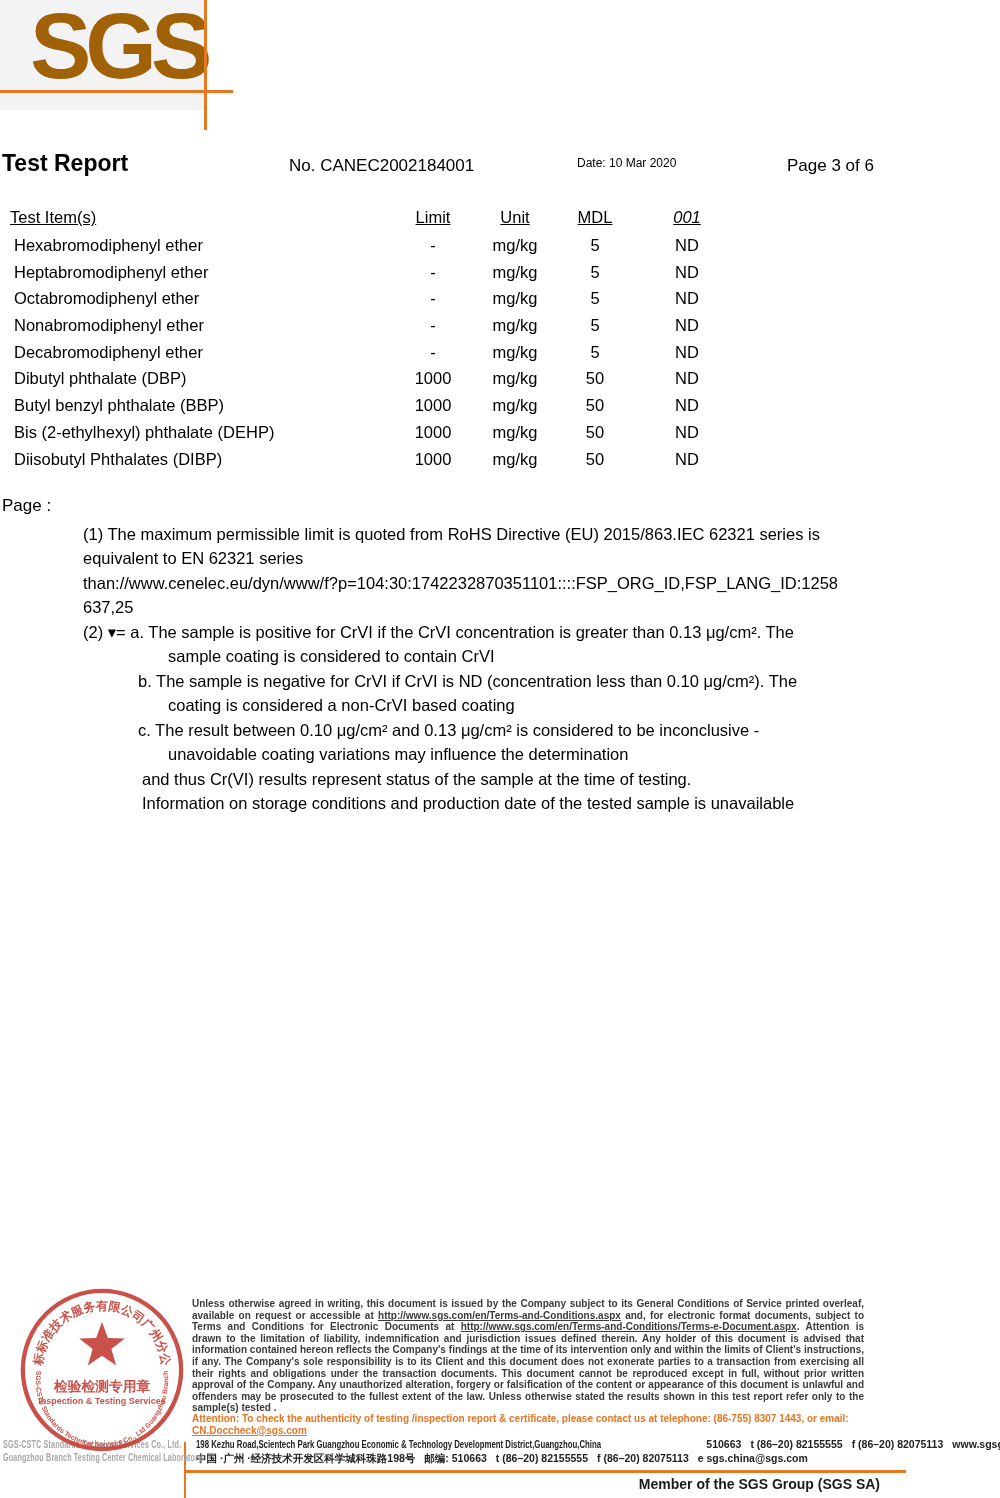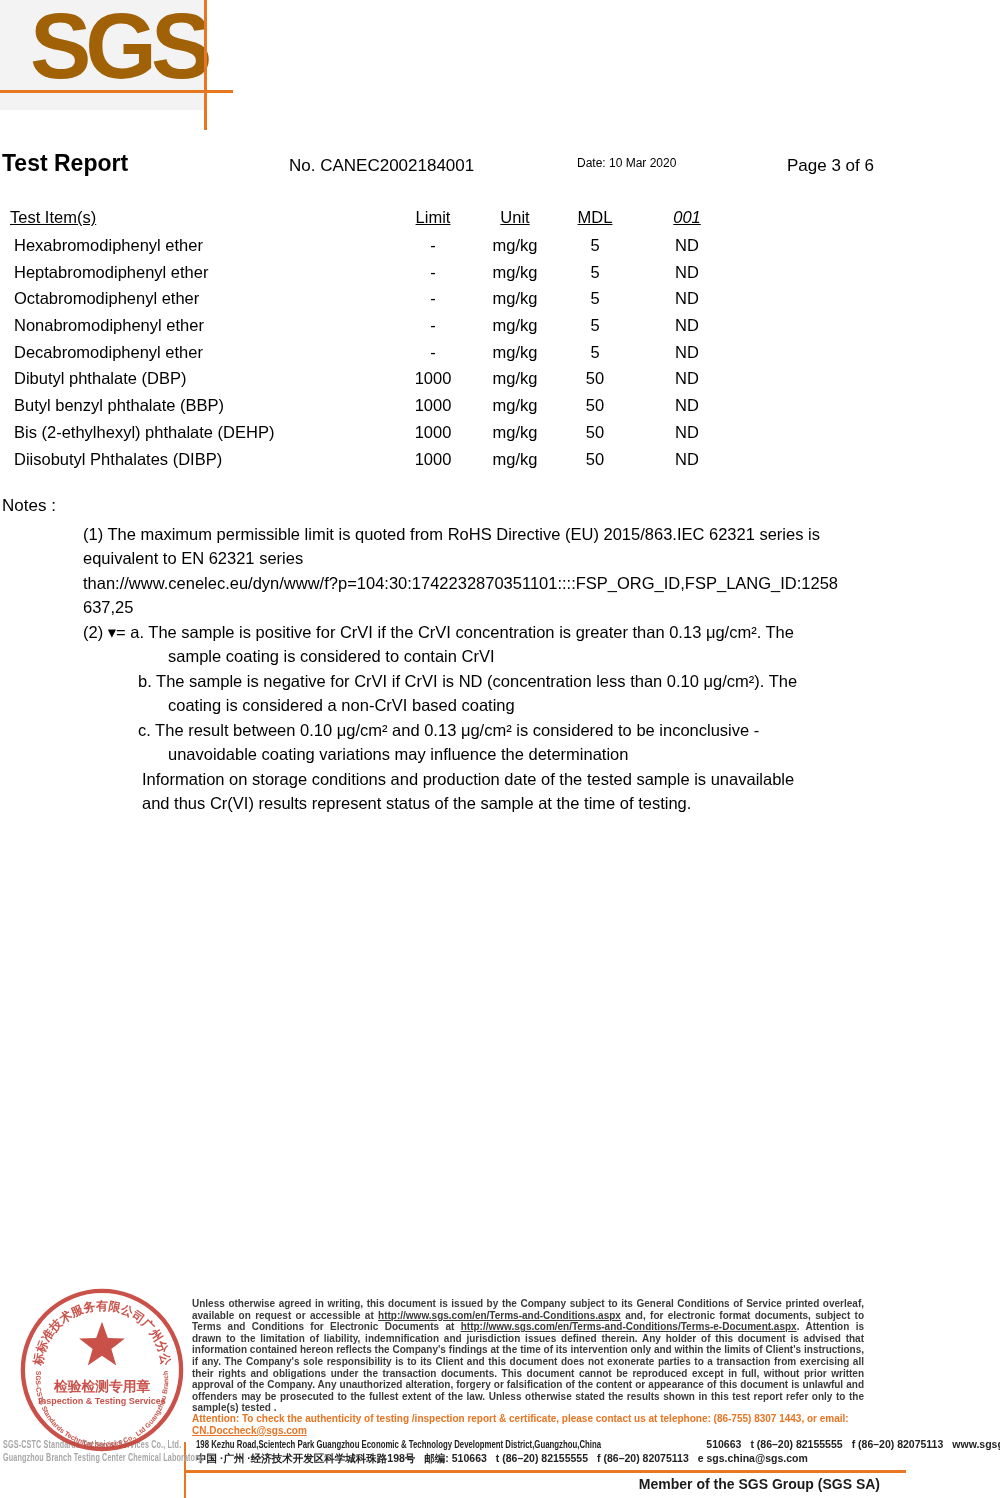--- a/index.html
+++ b/index.html
@@ -145,34 +145,34 @@
   </div>
   <div class="tbl-row">
     <span class="c-item">Diisobutyl Phthalates (DIBP)</span>
     <span class="c-num">1000</span>
     <span class="c-num">mg/kg</span>
     <span class="c-num">50</span>
     <span class="c-num">ND</span>
   </div>
 </div>
 
-<div class="notes-label">Notes :</div>
+<div class="notes-label">Page :</div>
 <div class="notes">
   <div class="note-line ind-a">(1) The maximum permissible limit is quoted from RoHS Directive (EU) 2015/863.IEC 62321 series is</div>
   <div class="note-line ind-a">equivalent to EN 62321 series</div>
   <div class="note-line ind-a">than://www.cenelec.eu/dyn/www/f?p=104:30:1742232870351101::::FSP_ORG_ID,FSP_LANG_ID:1258</div>
   <div class="note-line ind-a">637,25</div>
   <div class="note-line ind-a">(2) ▾= a. The sample is positive for CrVI if the CrVI concentration is greater than 0.13 μg/cm². The</div>
   <div class="note-line ind-c">sample coating is considered to contain CrVI</div>
   <div class="note-line ind-b">b. The sample is negative for CrVI if CrVI is ND (concentration less than 0.10 μg/cm²). The</div>
   <div class="note-line ind-c">coating is considered a non-CrVI based coating</div>
   <div class="note-line ind-b">c. The result between 0.10 μg/cm² and 0.13 μg/cm² is considered to be inconclusive -</div>
   <div class="note-line ind-c">unavoidable coating variations may influence the determination</div>
+  <div class="note-line ind-d">and thus Cr(VI) results represent status of the sample at the time of testing.</div>
   <div class="note-line ind-d">Information on storage conditions and production date of the tested sample is unavailable</div>
-  <div class="note-line ind-d">and thus Cr(VI) results represent status of the sample at the time of testing.</div>
 </div>
 
 <svg class="stamp-svg" viewBox="0 0 200 200">
   <defs>
     <path id="arcTop" d="M 30,100 A 70,70 0 1 1 170,100"></path>
     <path id="arcBottom" d="M 25,95 A 77,77 0 1 0 175,95"></path>
   </defs>
   <circle cx="100" cy="100" r="92" fill="none" stroke="#c23a30" stroke-width="5"></circle>
   <text class="stamp-red" font-size="14" font-weight="bold">
     <textPath href="#arcTop" startOffset="50%" text-anchor="middle">通标标准技术服务有限公司广州分公司</textPath>

